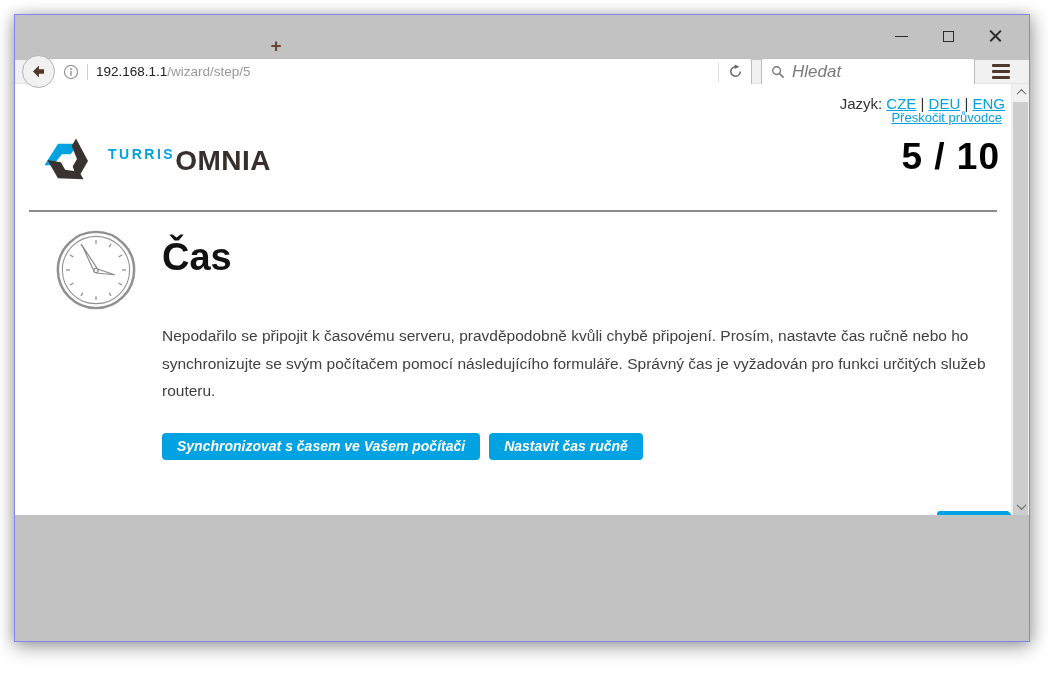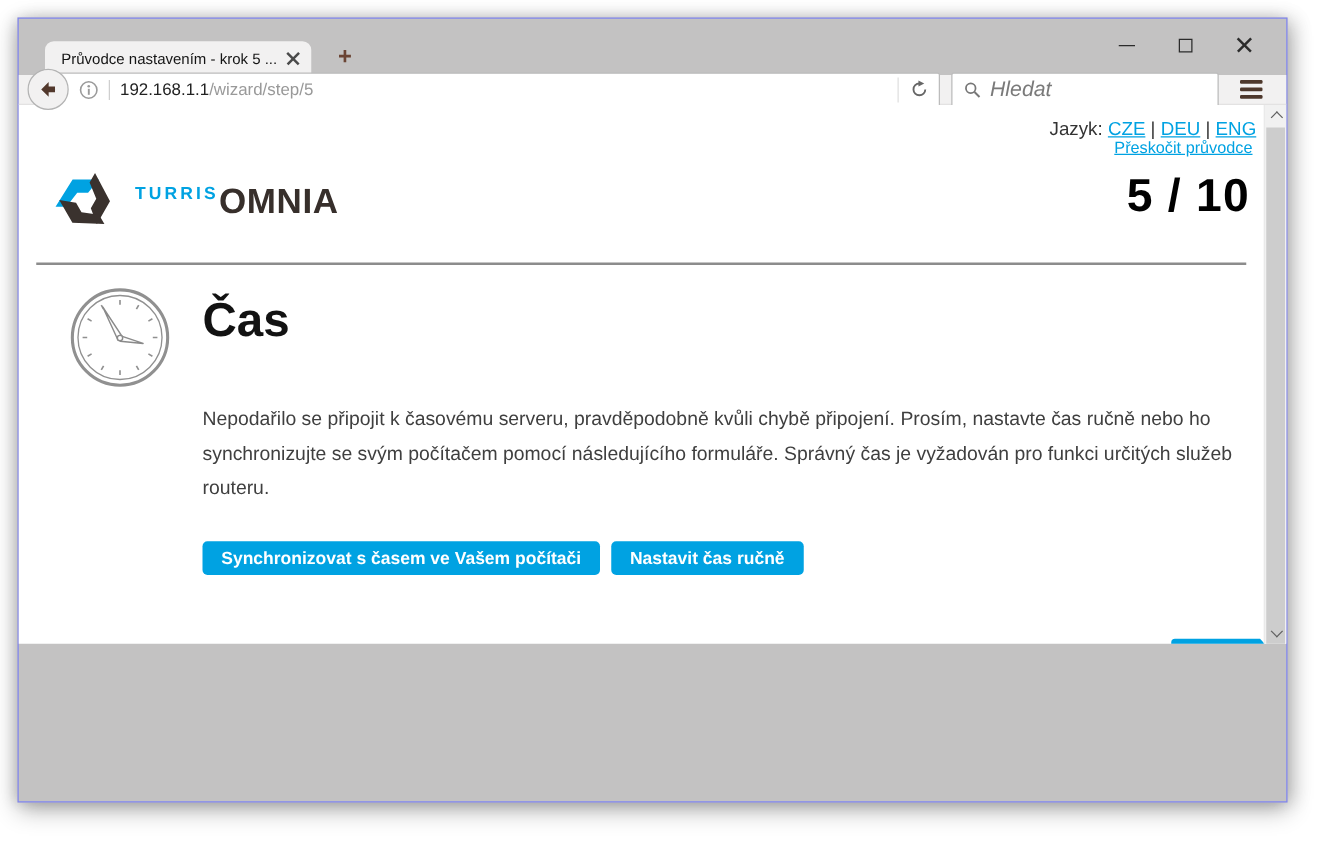--- a/index.html
+++ b/index.html
@@ -97,45 +97,41 @@
   .divider { position:absolute; top:126px; left:14px; width:968px; border-top:2px solid #8c8c8c; }
 
   .clock { position:absolute; left:40px; top:145px; }
   .heading { position:absolute; left:147px; top:152px; font-size:38px; font-weight:bold; color:#121212; }
   .description { position:absolute; left:147px; top:238px; width:838px; font-size:15.5px; line-height:27.5px; color:#3f3f3f; }
 
   .btn-row { position:absolute; left:147px; top:349px; display:flex; gap:9px; }
   .btn {
     background:#00a2e2; color:#fff; font-family:"Liberation Sans",sans-serif;
     font-weight:bold; font-size:14px; border:none; border-radius:4px;
-    height:27px; line-height:27px; padding:0 15px; cursor:pointer; white-space:nowrap;
+    height:27px; line-height:27px; padding:0 15px; cursor:pointer; white-space:nowrap;font-style:italic;
   }
 
   .next-btn { position:absolute; top:391px; right:21px; height:30px; cursor:pointer;margin-top:36px; }
   .next-rect {
     background:#00a2e2; color:#fff; font-weight:bold; font-size:14.5px;
     height:30px; line-height:30px; width:71px; text-align:center;
     border-radius:3px 0 0 3px; padding-left:6px;
   }
   .next-arrow {
     position:absolute; left:71px; top:0; width:0; height:0;
     border-top:15px solid transparent; border-bottom:15px solid transparent;
     border-left:14px solid #00a2e2;
   }
 </style>
 </head>
 <body>
 
 <div class="window">
 
   <div class="titlebar">
-    <div class="tab">
-      <span class="tab-title">Průvodce nastavením - krok 5 ...</span>
-      <span class="tab-close"></span>
-    </div>
     <div class="new-tab">+</div>
     <div class="win-controls">
       <div class="wc">
           <span class="wc-min-bar"></span>
         </div>
       <div class="wc">
           <span class="wc-max-box"></span>
         </div>
       <div class="wc">
           <span class="wc-close-x"></span>

